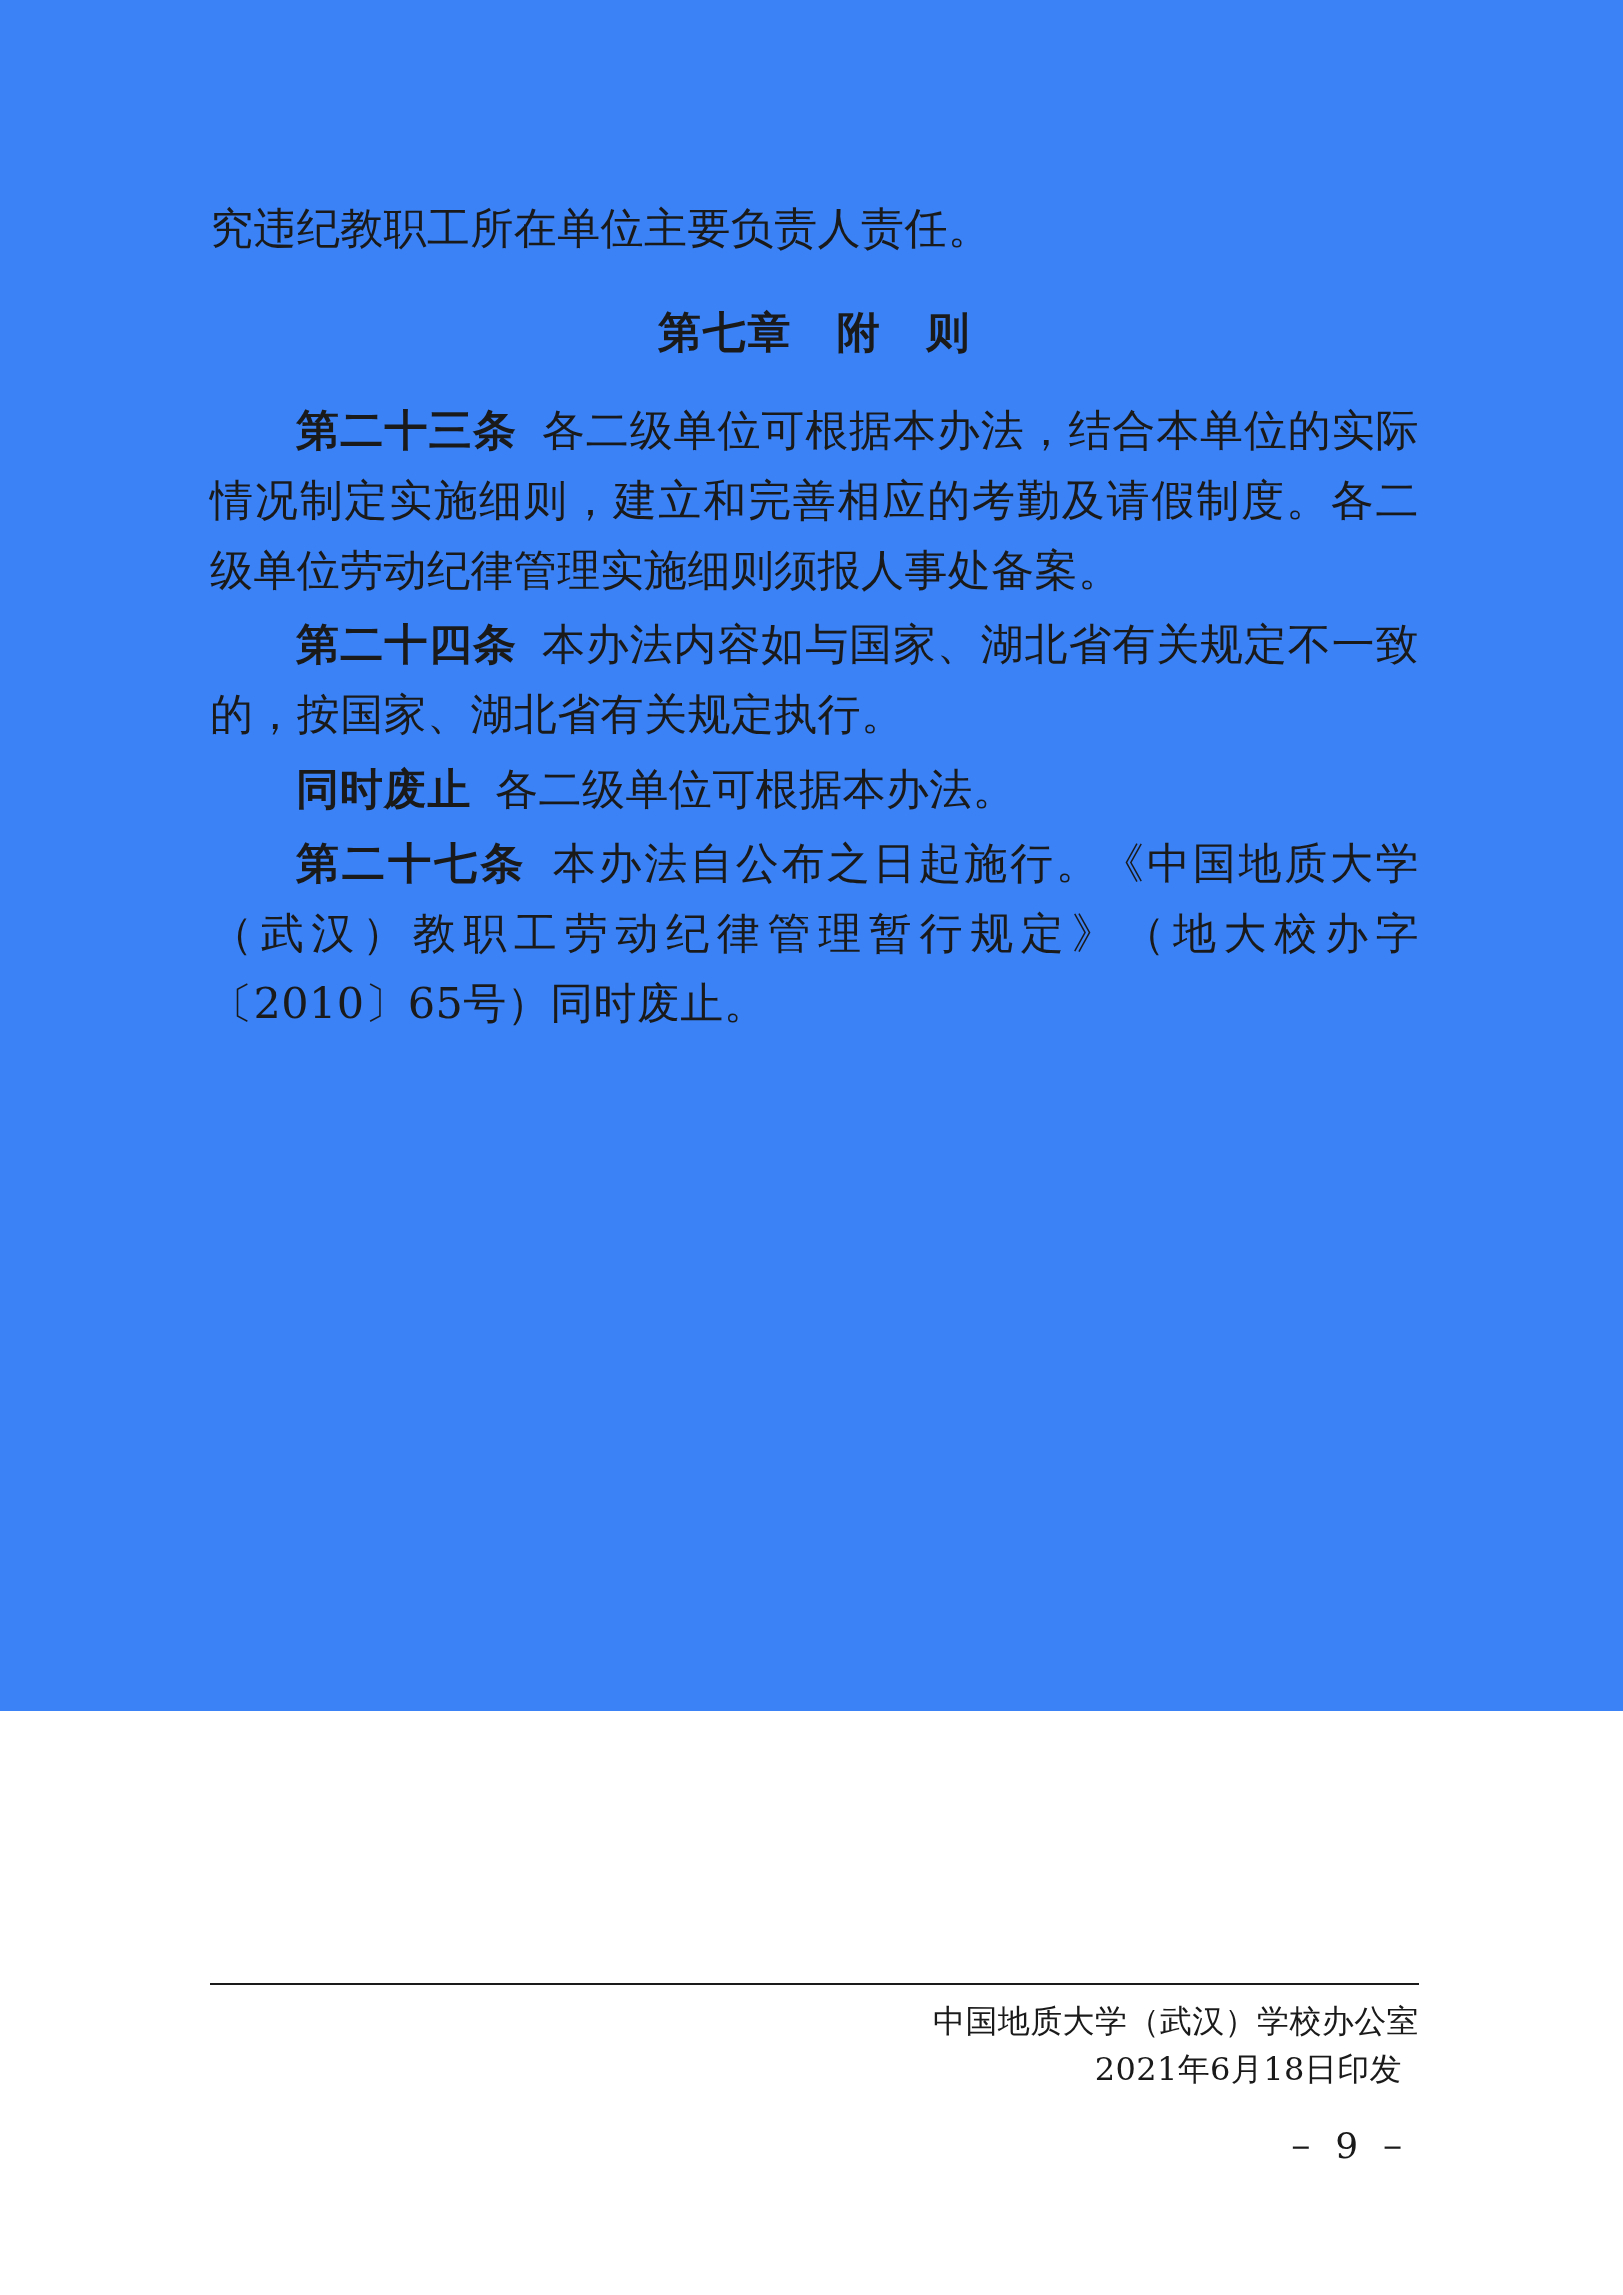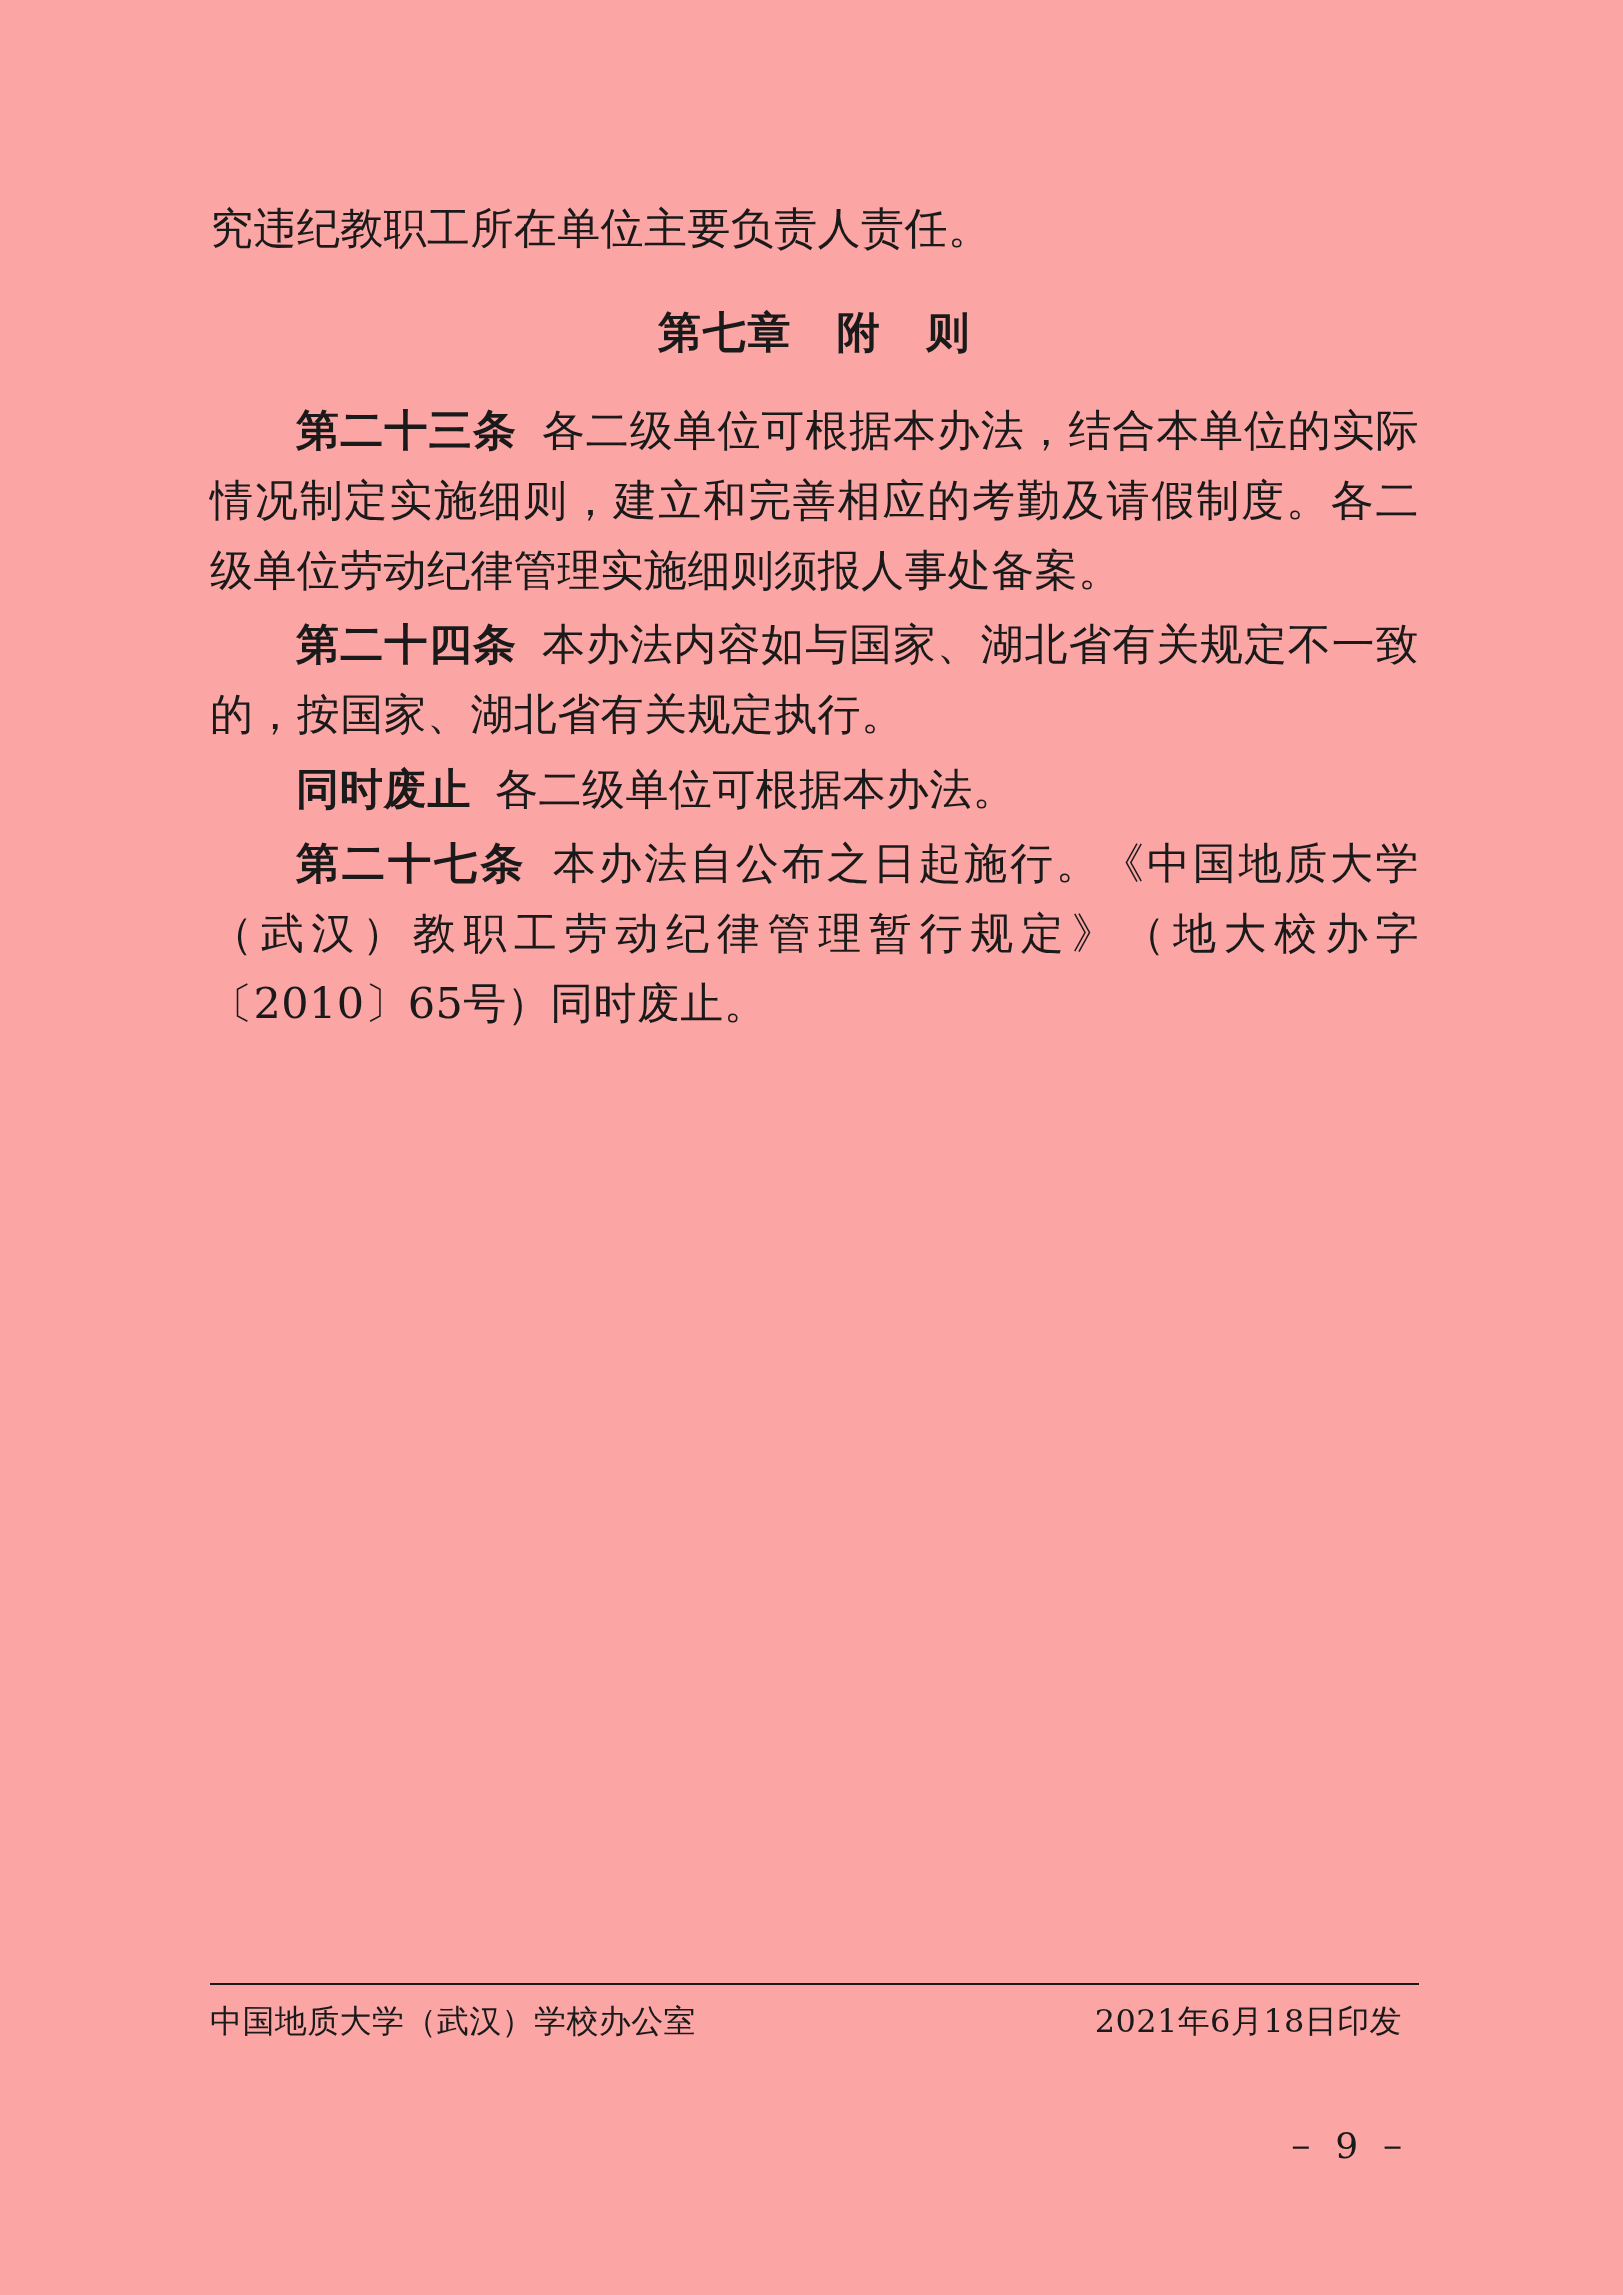--- a/index.html
+++ b/index.html
@@ -14,22 +14,22 @@
     font-family: "DejaVu Serif", "Liberation Serif", serif;
     color: #1a1a1a;
     overflow: hidden;
   }
 
   .page {
     position: absolute;
     top: 0;
     left: 0;
     width: 1623px;
-    height: 2295px;
-    background: #fca5a5;
+    height: 1711px;
+    background: #3b82f6;
   }
 
   .content {
     position: absolute;
     left: 210px;
     top: 194px;
     width: 1209px;
   }
 
   .para {
@@ -80,20 +80,21 @@
     margin-bottom: 12px;
   }
 
   .footer-row {
     display: flex;
     justify-content: space-between;
     align-items: flex-end;
     font-size: 32px;
     line-height: 1.5;
     letter-spacing: 0.4px;
+    flex-direction: column;
   }
 
   .footer-left {
     text-align: left;
   }
 
   .footer-right {
     text-align: right;
     padding-right: 17px;
   }

